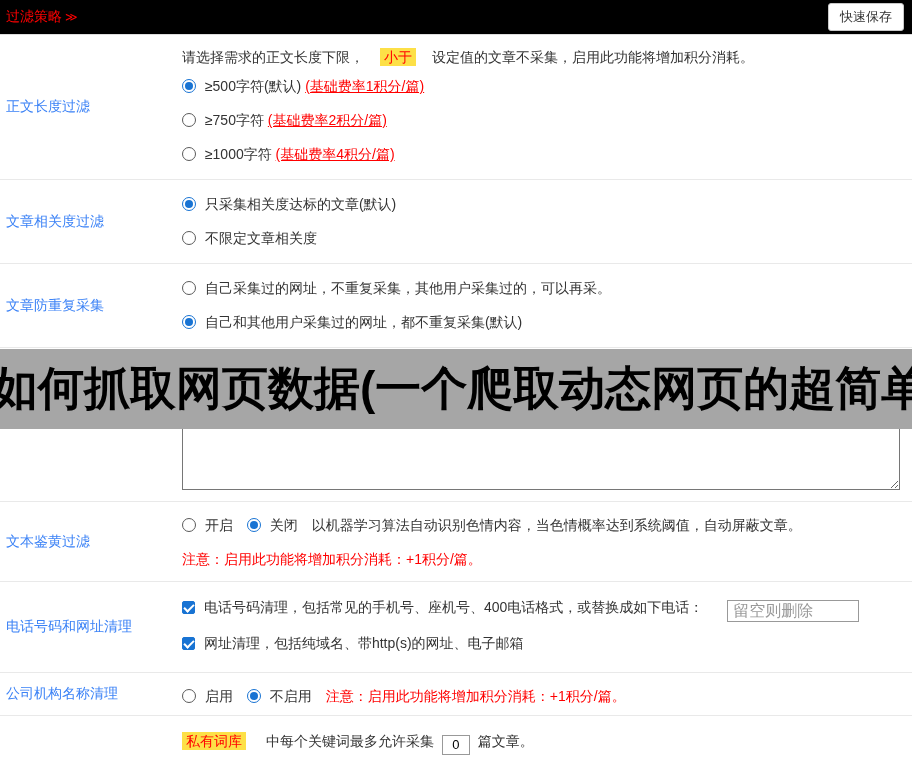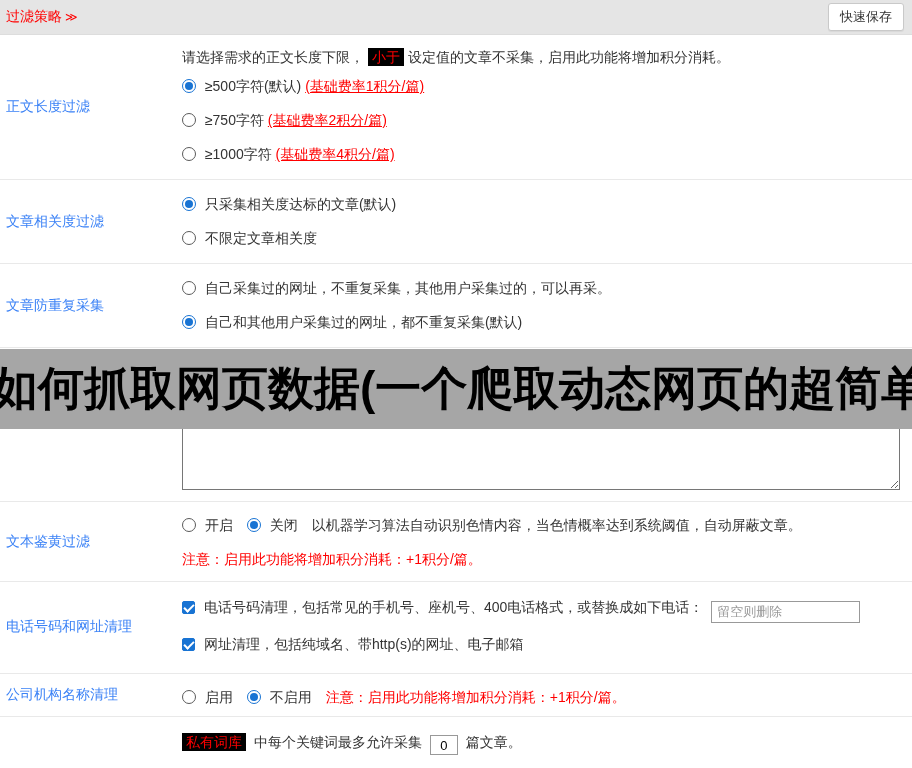--- a/index.html
+++ b/index.html
@@ -1,21 +1,21 @@
 <!DOCTYPE html>
 <html><head>
 <meta charset="utf-8">
 <style>
   *{box-sizing:border-box;margin:0;padding:0}
   html,body{width:912px;height:768px;overflow:hidden}
   body{font-family:"Liberation Sans","DejaVu Sans",sans-serif;font-size:14px;color:#333;background:#fff}
   .page{position:relative;width:912px;height:768px}
 
   .topbar{height:35px;display:flex;align-items:center;justify-content:space-between;
-    padding:0 8px 0 6px;background:#e5e5e5;border-bottom:1px solid #ddd}
+    padding:0 8px 0 6px;background:#000000;border-bottom:1px solid #ddd}
   .title{color:#f00;font-size:14px;cursor:pointer}
   .title .arrow{font-size:12px;margin-left:3px}
   .save-btn{background:#fff;border:1px solid #c9c9c9;border-radius:3px;padding:4px 11px;
     font-size:13px;color:#333;cursor:pointer;box-shadow:0 1px 1px rgba(0,0,0,.06);
     font-family:Liberation Mono, monospace}
 
   .row{display:flex;border-bottom:1px solid #e9e9e9}
   .row-label{width:180px;flex-shrink:0;display:flex;align-items:center;padding-left:6px;color:#3b82f6}
   .row-content{flex:1;padding:8px 8px 8px 2px}
 
@@ -32,30 +32,30 @@
     border-radius:50%;background:#1873d3}
 
   .checkbox{display:inline-block;width:13px;height:13px;border:1px solid #5a5a5a;border-radius:2px;
     background:#fff;vertical-align:-2px;margin-right:5px;position:relative}
   .checkbox.checked{background:#1873d3;border-color:#1873d3}
   .checkbox.checked::after{content:"";position:absolute;left:3px;top:0;width:4px;height:8px;
     border:solid #fff;border-width:0 2px 2px 0;transform:rotate(45deg)}
 
   .red{color:#f00}
   .red-u{color:#f00;text-decoration:underline}
-  .hl{color:#f00;background:#000000;padding:1px 4px;margin:0 4px}
+  .hl{color:#f00;background:#fde047;padding:1px 4px;margin:0 16px}
 
   .block-desc{line-height:22px;margin:2px 0 2px}
   .block-textarea{width:calc(100% - 4px);height:86px;border:1px solid #767676;resize:both;
     font-family:"Liberation Sans","DejaVu Sans",sans-serif;font-size:13px;padding:3px}
 
   .warn-line{margin-top:13px;line-height:20px}
   .chk-line{margin:5px 0 9px;line-height:24px;cursor:pointer}
-  .phone-input{width:149px;height:22px;border:1px solid #999;padding:2px 5px;font-size:13px;
-    font-family:"Liberation Sans","DejaVu Sans",sans-serif;margin-left:4px;vertical-align:-4px}
+  .phone-input{width:132px;height:22px;border:1px solid #999;padding:2px 5px;font-size:16px;
+    font-family:"Liberation Sans","DejaVu Sans",sans-serif;margin-left:20px;vertical-align:-4px}
   .phone-input::placeholder{color:#999}
   .count-input{width:28px;height:20px;border:1px solid #999;text-align:center;font-size:13px;
     font-family:"Liberation Sans","DejaVu Sans",sans-serif;margin:0 4px;vertical-align:-3px}
   .kw-line{line-height:22px;margin:6px 0 14px}
 
   .overlay{position:absolute;top:349px;left:0;width:912px;height:80px;background:#a6a6a6;
     display:flex;align-items:center;overflow:hidden;z-index:5}
   .overlay-text{font-size:46px;font-weight:bold;color:#000;white-space:nowrap;margin-left:-8px}
 
   

